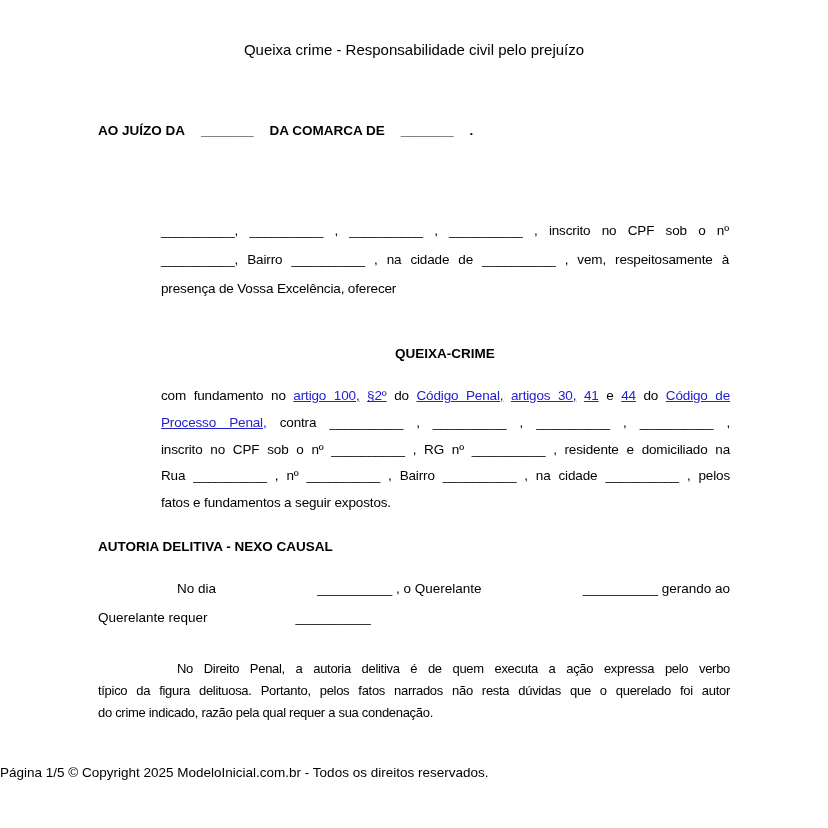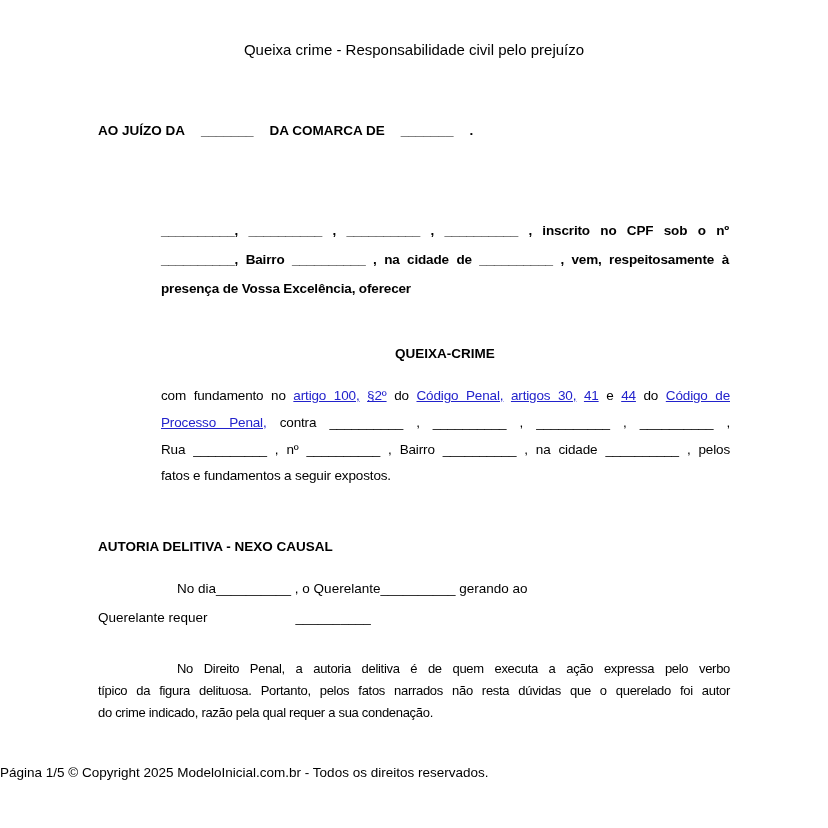--- a/index.html
+++ b/index.html
@@ -29,42 +29,42 @@
     text-align: center; font-size: 15px; line-height: 18px;
   }
   [data-block="addressee"] {
     top: 122px; left: 98px;
     font-size: 13.5px; font-weight: bold; line-height: 17px;
   }
   [data-block="addressee"] .line span + span { margin-left: 16px; }
 
   [data-block="qualification"] {
     top: 216px; left: 161px; width: 568px;
-    font-size: 13.5px; line-height: 29.2px; letter-spacing: -0.15px; font-weight: bold;
+    font-size: 13.5px; line-height: 29.2px; letter-spacing: -0.15px;
   }
   [data-block="queixa-crime-heading"] {
     top: 345px; left: 160px; width: 570px;
     font-size: 13.5px; font-weight: bold; line-height: 17px;
   }
   [data-block="queixa-crime-heading"] .line { text-align: right; text-align-last: center; }
 
   [data-block="grounds"] {
     top: 383px; left: 161px; width: 569px;
     font-size: 13.5px; line-height: 26.8px; letter-spacing: -0.15px;
   }
   [data-block="autoria-heading"] {
     top: 538px; left: 98px;
     font-size: 13.5px; font-weight: bold; line-height: 17px;
   }
   [data-block="facts"] {
     top: 574px; left: 98px; width: 632px;
     font-size: 13.5px; line-height: 29px;
   }
   [data-block="facts"] .line:not(.last) {
-    display: flex; margin-left: 79px;
+    display: flex; justify-content: space-between; margin-left: 79px;
   }
   [data-block="facts"] .line.last [data-name="blank-field"] { margin-left: 88px; }
 
   [data-block="authorship"] {
     top: 658px; left: 98px; width: 632px;
     font-size: 13px; line-height: 21.8px; letter-spacing: -0.3px;
   }
   [data-block="authorship"] .line:first-child { text-indent: 79px; }
 
   .doc-footer {
@@ -89,20 +89,21 @@
       <div class="line last"><span data-name="text-run">presença de Vossa Excelência, oferecer</span></div>
     </div>
 
   <div class="block" data-block="queixa-crime-heading" data-name="queixa-crime-heading">
       <div class="line last"><span data-name="text-run">QUEIXA-CRIME</span></div>
     </div>
 
   <div class="block" data-block="grounds" data-name="grounds-paragraph">
       <div class="line"><span data-name="text-run">com fundamento no </span><a href="#" data-name="link-artigo-100">artigo 100,</a><span data-name="text-run"> </span><a href="#" data-name="link-paragrafo-2">§2º</a><span data-name="text-run"> do </span><a href="#" data-name="link-codigo-penal">Código Penal,</a><span data-name="text-run"> </span><a href="#" data-name="link-artigos-30">artigos 30,</a><span data-name="text-run"> </span><a href="#" data-name="link-artigo-41">41</a><span data-name="text-run"> e </span><a href="#" data-name="link-artigo-44">44</a><span data-name="text-run"> do </span><a href="#" data-name="link-codigo-processo-penal-parte-1">Código de</a></div>
       <div class="line"><a href="#" data-name="link-codigo-processo-penal-parte-2">Processo Penal,</a><span data-name="text-run"> contra </span><span data-name="blank-field">__________</span><span data-name="text-run"> , </span><span data-name="blank-field">__________</span><span data-name="text-run"> , </span><span data-name="blank-field">__________</span><span data-name="text-run"> , </span><span data-name="blank-field">__________</span><span data-name="text-run"> ,</span></div>
+      <div class="line"><span data-name="text-run">inscrito no CPF sob o nº </span><span data-name="blank-field">__________</span><span data-name="text-run"> , RG nº </span><span data-name="blank-field">__________</span><span data-name="text-run"> , residente e domiciliado na</span></div>
       <div class="line"><span data-name="text-run">Rua </span><span data-name="blank-field">__________</span><span data-name="text-run"> , nº </span><span data-name="blank-field">__________</span><span data-name="text-run"> , Bairro </span><span data-name="blank-field">__________</span><span data-name="text-run"> , na cidade </span><span data-name="blank-field">__________</span><span data-name="text-run"> , pelos</span></div>
       <div class="line last"><span data-name="text-run">fatos e fundamentos a seguir expostos.</span></div>
     </div>
 
   <div class="block" data-block="autoria-heading" data-name="autoria-delitiva-heading">
       <div class="line last"><span data-name="text-run">AUTORIA DELITIVA - NEXO CAUSAL</span></div>
     </div>
 
   <div class="block" data-block="facts" data-name="facts-paragraph">
       <div class="line">

